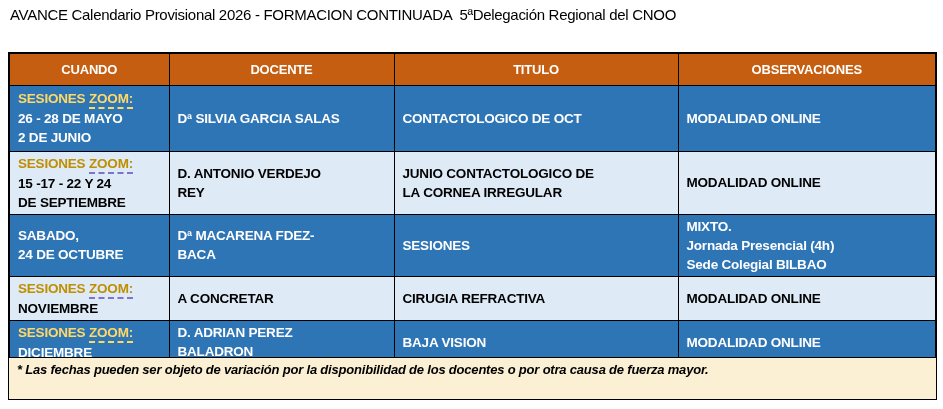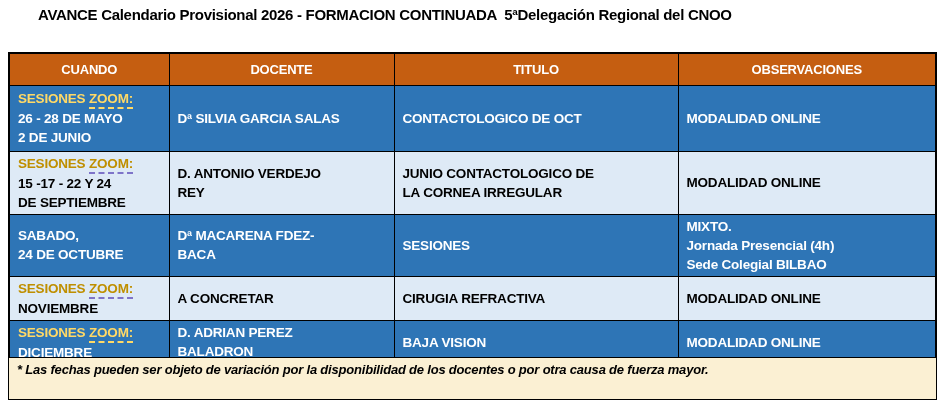--- a/index.html
+++ b/index.html
@@ -17,22 +17,22 @@
   }
   *{box-sizing:border-box;}
   html,body{margin:0;padding:0;background:#ffffff;}
   body{
     width:943px;height:409px;overflow:hidden;
     font-family:"Liberation Sans", sans-serif;
   }
   .page{position:relative;width:943px;height:409px;background:#fff;}
   .doc-title{
     position:absolute;left:10px;top:6px;
-    font-size:15px;font-weight:bold;color:#000;
-    letter-spacing:-0.3px;white-space:pre;margin-left:28px;
+    font-size:15px;font-weight:normal;color:#000;
+    letter-spacing:-0.3px;white-space:pre;
   }
   table.cal{
     position:absolute;left:8px;top:52px;
     border-collapse:collapse;table-layout:fixed;
     border:2px solid var(--border);
   }
   table.cal th, table.cal td{
     border:1.5px solid var(--border);
     padding:2px 8px;
     font-weight:bold;

